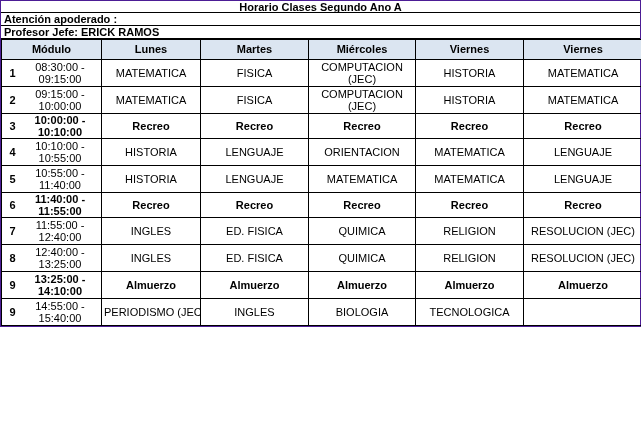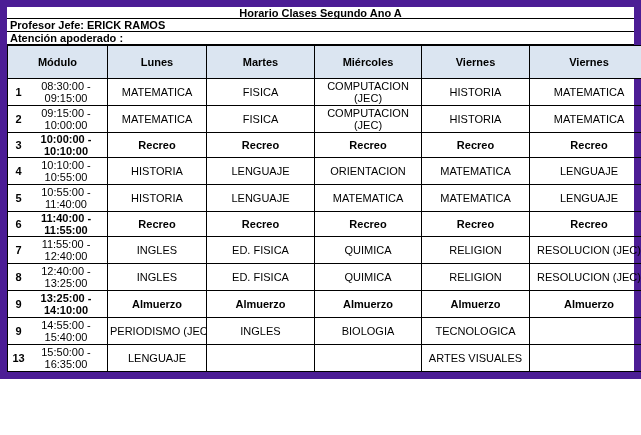--- a/index.html
+++ b/index.html
@@ -4,21 +4,21 @@
 <style>
   * { box-sizing: border-box; }
   html, body { margin: 0; padding: 0; background: #ffffff; }
   body {
     font-family: "Liberation Sans", sans-serif;
     color: #000000;
     font-size: 11px;
   }
   .sheet {
     width: 641px;
-    border: 7px solid #4c1d95;
+    border: 1px solid #4c1d95;
     background: #ffffff;
   }
   .title-row {
     text-align: center;
     font-weight: bold;
     font-size: 11px;
     line-height: 12px;
     height: 12px;
     border-bottom: 1px solid #000000;
     overflow: hidden;
@@ -41,21 +41,21 @@
     border: 1px solid #000000;
     text-align: center;
     vertical-align: middle;
     font-size: 11px;
     padding: 0 2px;
     overflow: hidden;
   }
   table.schedule th {
     background: #dbe5f1;
     font-weight: bold;
-    height: 33px;
+    height: 20px;
     line-height: 13px;
   }
   tr.subject-row td { height: 27px; }
   tr.break-row td { height: 21px; font-weight: bold; }
   tr.break-row.tall td { height: 27px; }
   td.module-cell {
     text-align: left;
     padding: 0 1px;
   }
   .module-inner {
@@ -75,22 +75,22 @@
   }
   .mtime span { display: block; }
   td.vb { vertical-align: bottom; padding-bottom: 3px; }
   td.fit-sm { white-space: nowrap; font-size: 10px; }
 </style>
 </head>
 <body>
 
 <div class="sheet">
   <div class="title-row">Horario Clases Segundo Ano A</div>
+  <div class="info-row">Atención apoderado :</div>
   <div class="info-row">Profesor Jefe: ERICK RAMOS</div>
-  <div class="info-row">Atención apoderado :</div>
 
   <table class="schedule">
     <colgroup>
       <col style="width:100px">
         <col style="width:99px">
         <col style="width:108px">
       <col style="width:107px">
         <col style="width:108px">
         <col style="width:119px">
     </colgroup>
@@ -271,33 +271,17 @@
           </div>
         </td>
         <td class="fit-sm">PERIODISMO (JEC)</td>
         <td>INGLES</td>
         <td>BIOLOGIA</td>
         <td>TECNOLOGICA</td>
         <td></td>
       </tr>
 
 
-      <tr class="subject-row">
-        <td class="module-cell">
-          <div class="module-inner">
-            <span class="mnum">13</span>
-            <span class="mtime">
-              <span>15:50:00 -</span>
-              <span>16:35:00</span>
-            </span>
-          </div>
-        </td>
-        <td>LENGUAJE</td>
-        <td></td>
-        <td></td>
-        <td>ARTES VISUALES</td>
-        <td></td>
-      </tr>
 
 
     </tbody>
   </table>
 </div>
 
 </body></html>

